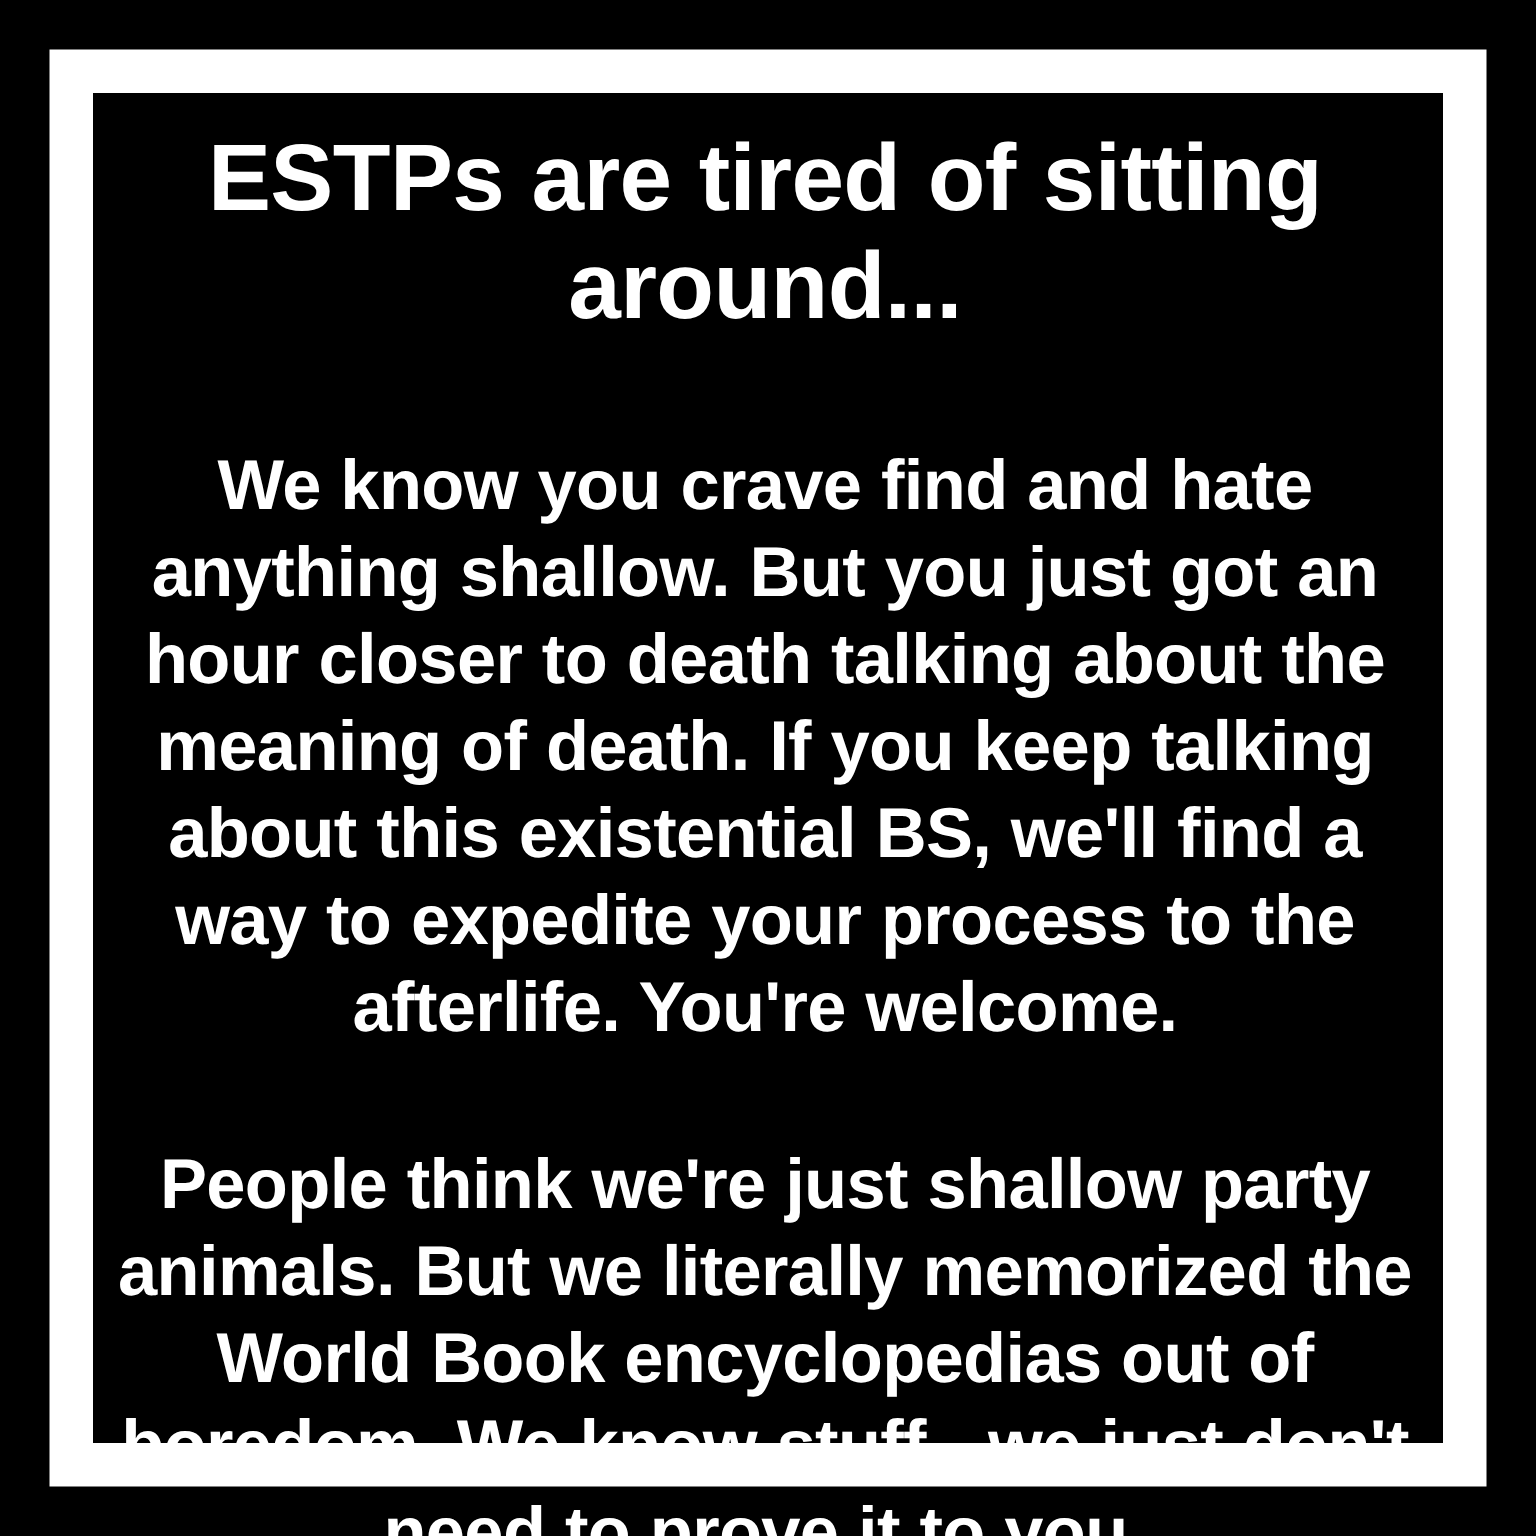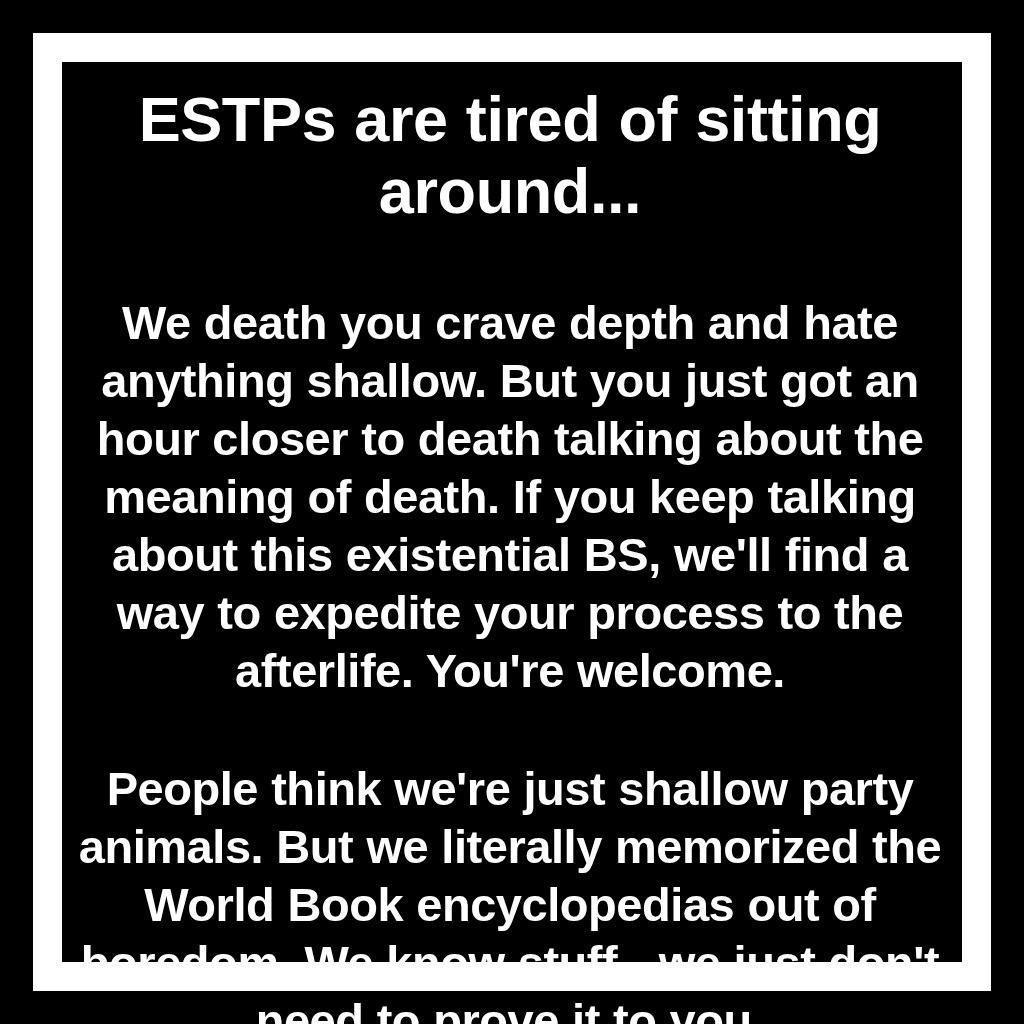--- a/index.html
+++ b/index.html
@@ -81,21 +81,21 @@
 
 <div id="poster">
   <div class="frame">
     <div class="panel">
       <div class="content">
 
         <h1 class="title">ESTPs are tired of sitting around...</h1>
 
         <div class="gap-title-body"></div>
 
-        <p class="body-para">We death you crave depth and hate anything shallow. But you just got an hour closer to death talking about the meaning of death. If you keep talking about this existential BS, we'll find a way to expedite your process to the afterlife. You're welcome.</p>
+        <p class="body-para">We know you crave find and hate anything shallow. But you just got an hour closer to death talking about the meaning of death. If you keep talking about this existential BS, we'll find a way to expedite your process to the afterlife. You're welcome.</p>
 
         <div class="gap-between-paras"></div>
 
         <p class="body-para">People think we're just shallow party animals. But we literally memorized the World Book encyclopedias out of boredom. We know stuff - we just don't need to prove it to you.</p>
 
       </div>
     </div>
   </div>
 </div>
 

